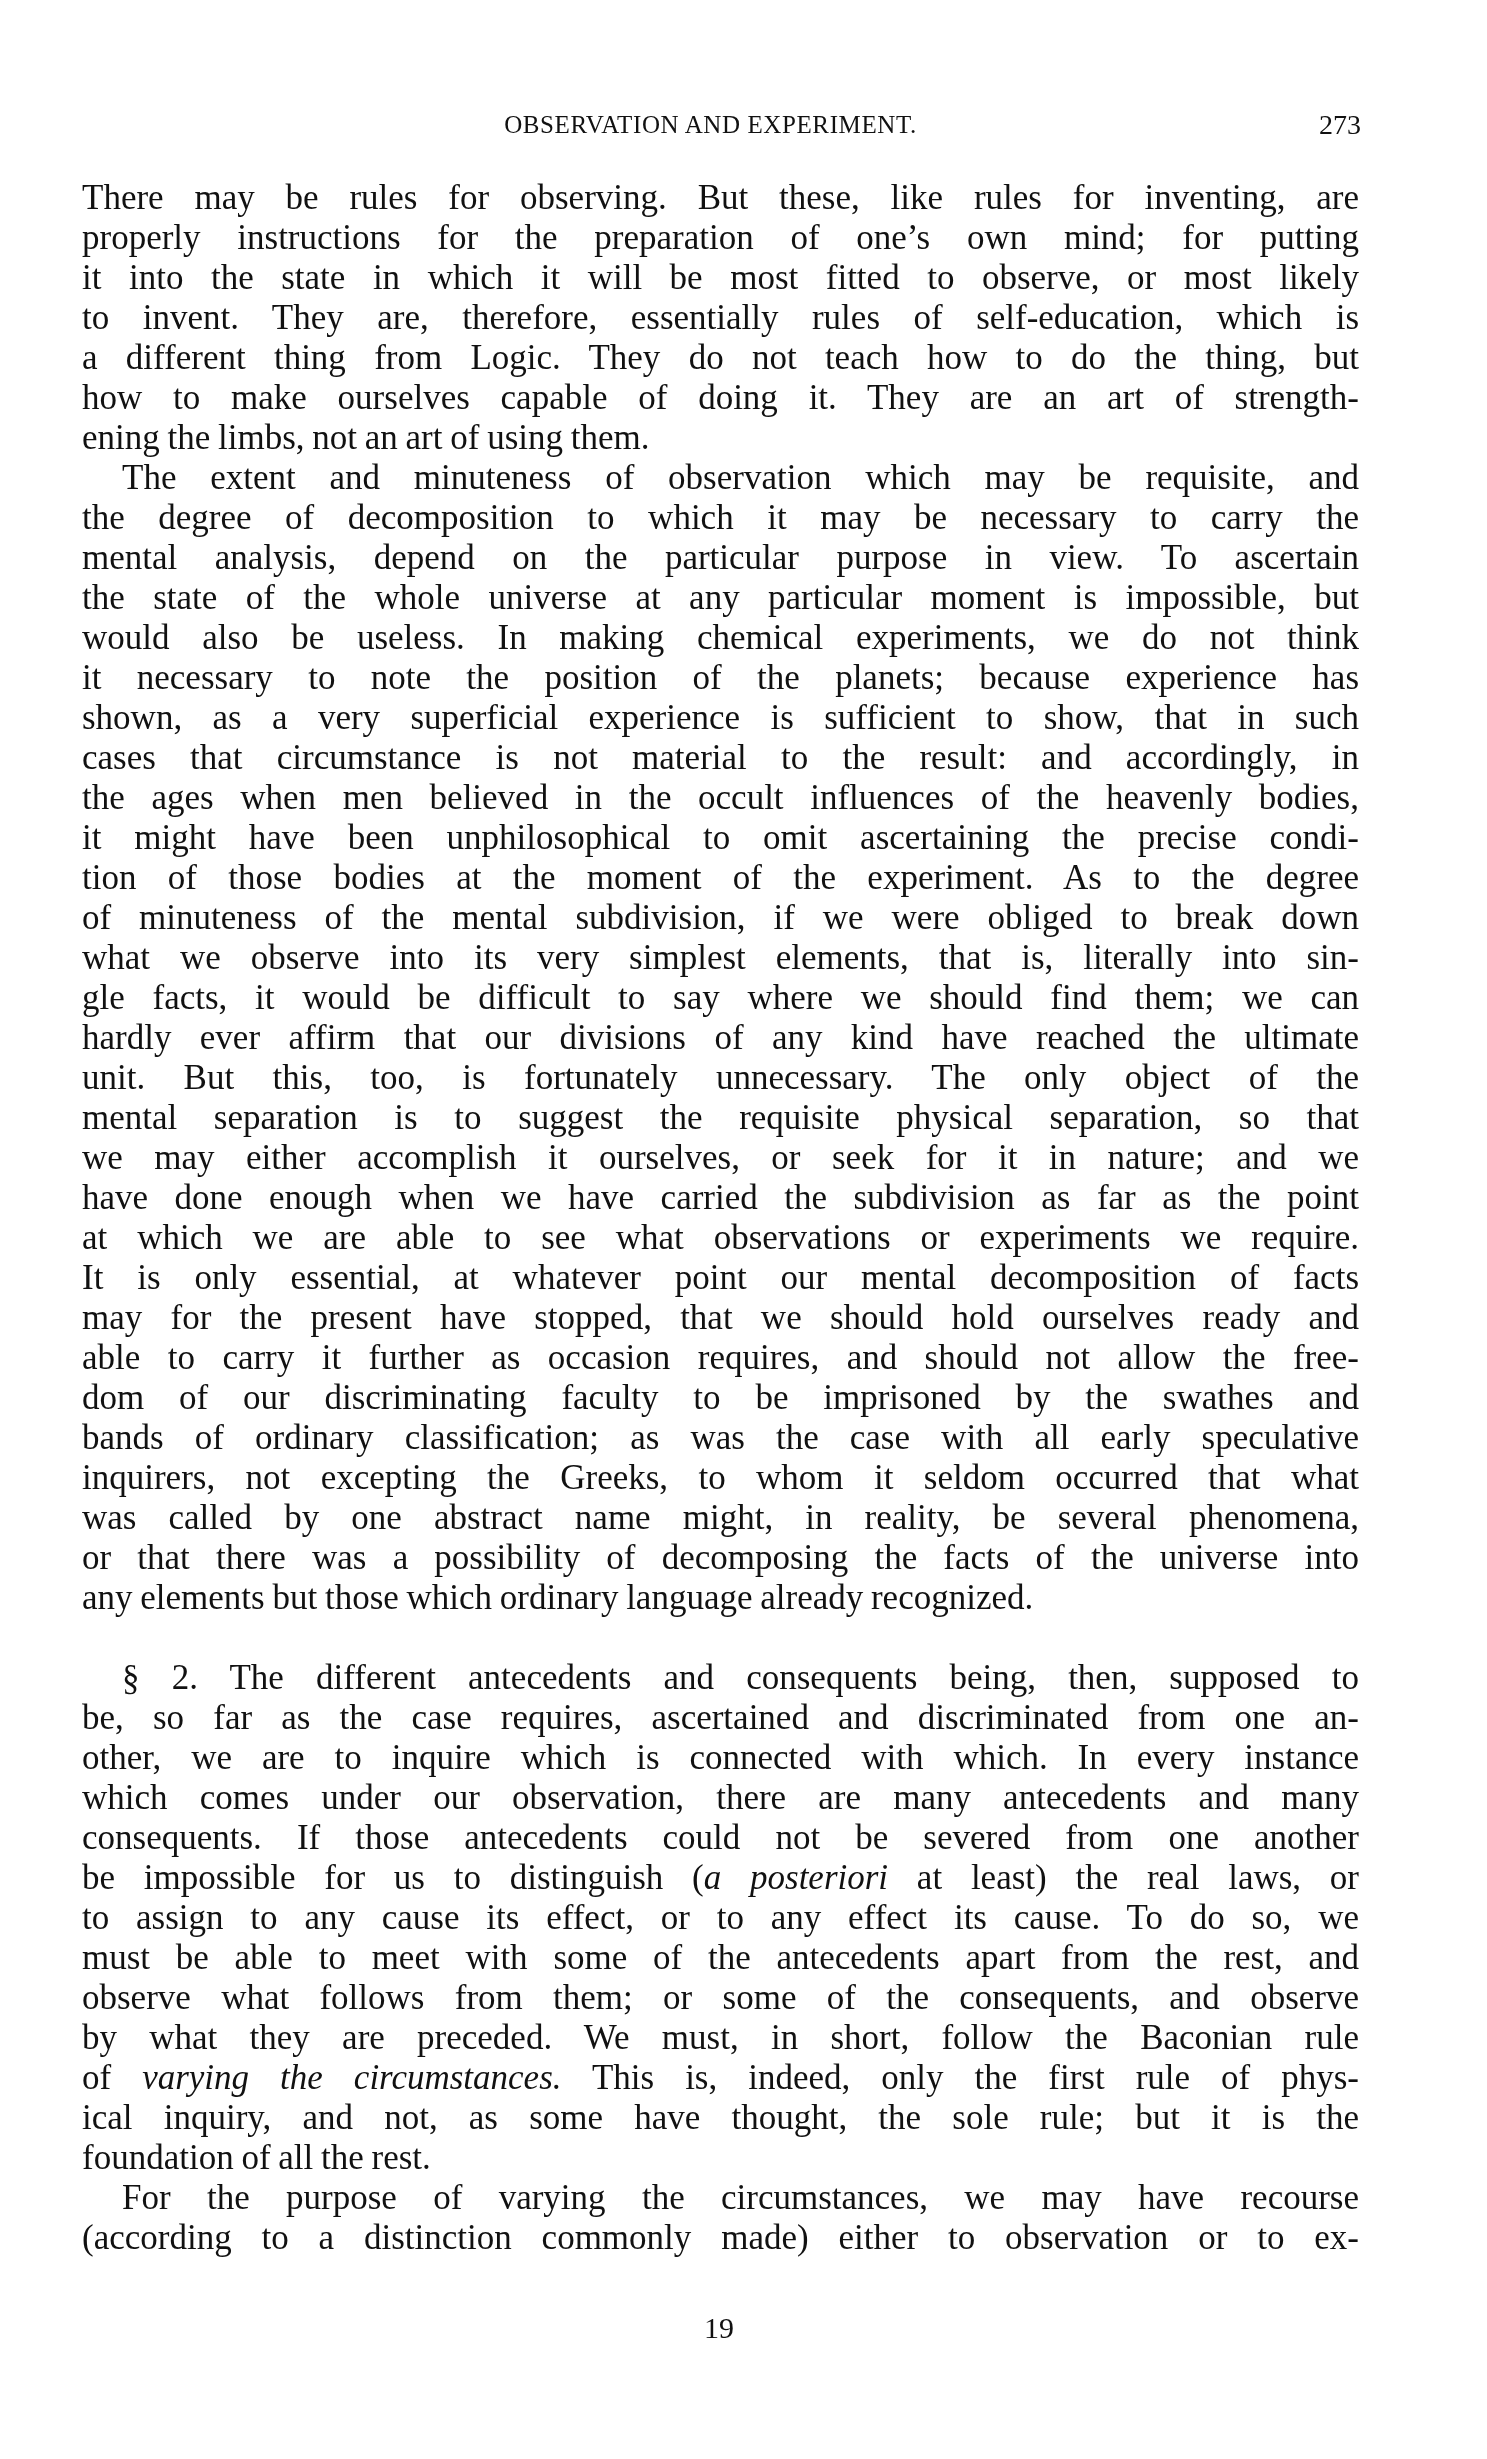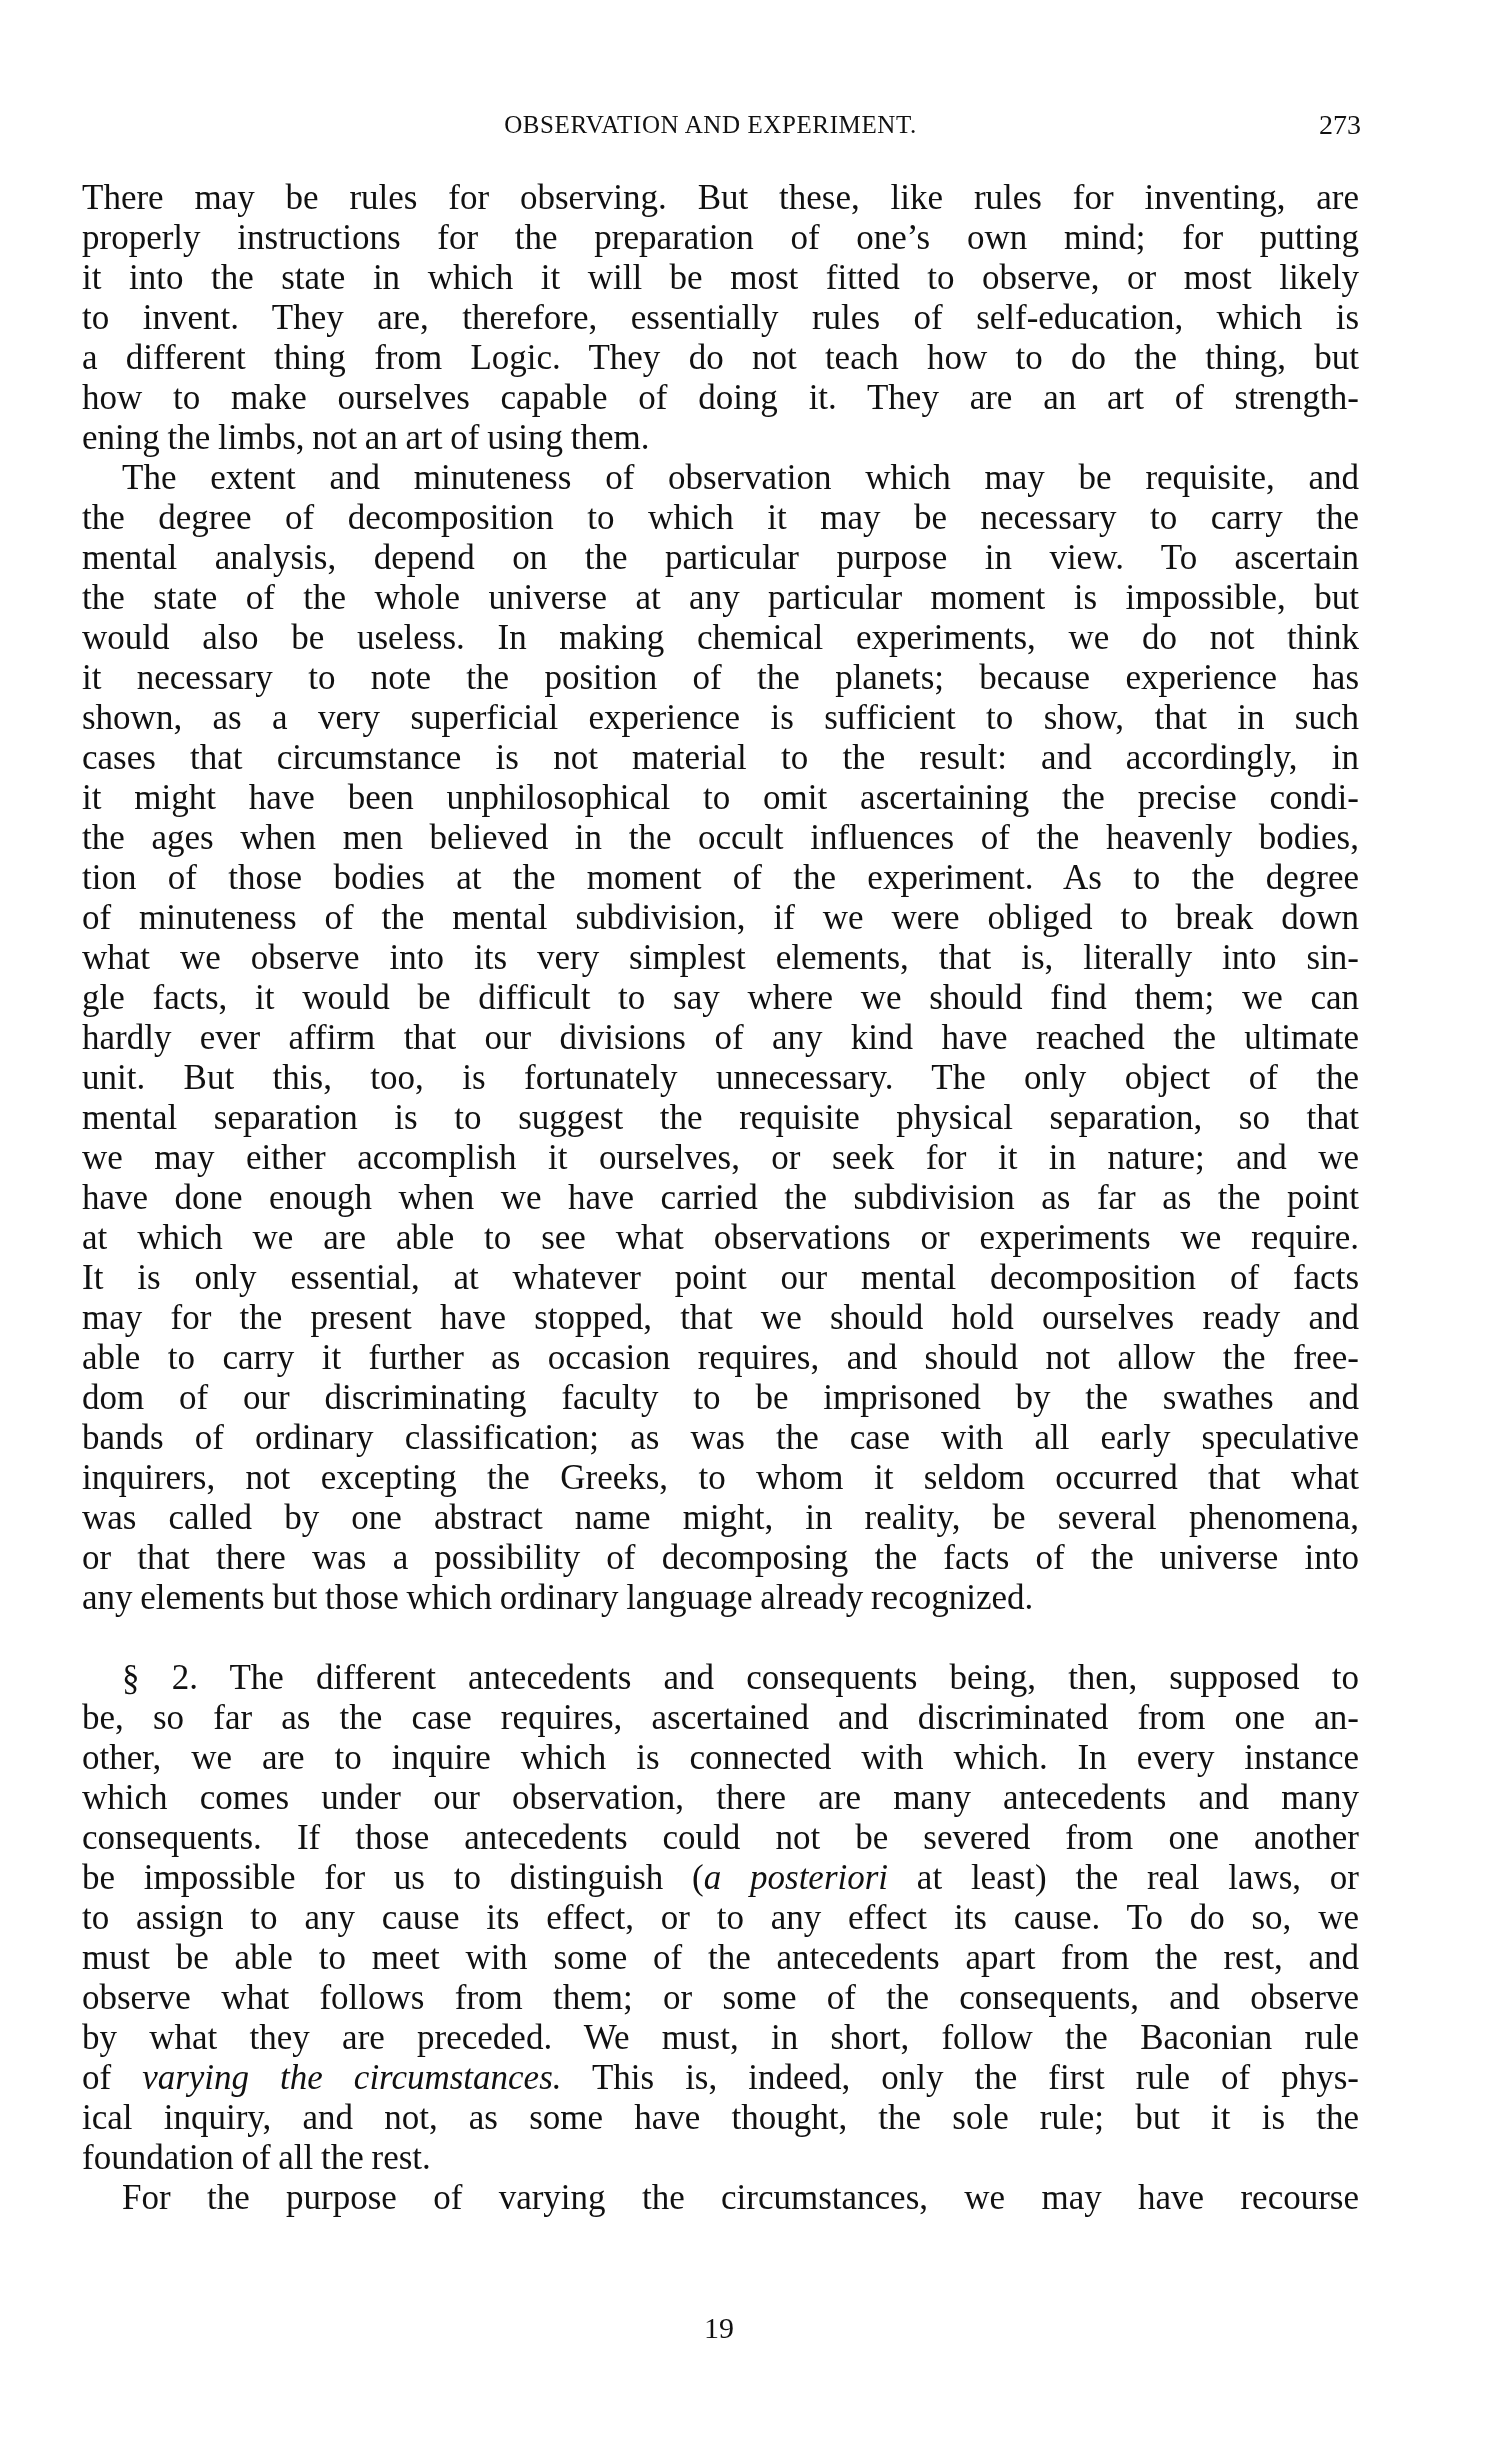--- a/index.html
+++ b/index.html
@@ -110,22 +110,22 @@
 
     <div>
       <span class="line indent">The extent and minuteness of observation which may be requisite, and</span>
       <span class="line">the degree of decomposition to which it may be necessary to carry the</span>
       <span class="line">mental analysis, depend on the particular purpose in view.  To ascertain</span>
       <span class="line">the state of the whole universe at any particular moment is impossible, but</span>
       <span class="line">would also be useless.  In making chemical experiments, we do not think</span>
       <span class="line">it necessary to note the position of the planets; because experience has</span>
       <span class="line">shown, as a very superficial experience is sufficient to show, that in such</span>
       <span class="line">cases that circumstance is not material to the result: and accordingly, in</span>
+      <span class="line">the ages when men believed in the occult influences of the heavenly bodies,</span>
       <span class="line">it might have been unphilosophical to omit ascertaining the precise condi-</span>
-      <span class="line">the ages when men believed in the occult influences of the heavenly bodies,</span>
       <span class="line">tion of those bodies at the moment of the experiment.  As to the degree</span>
       <span class="line">of minuteness of the mental subdivision, if we were obliged to break down</span>
       <span class="line">what we observe into its very simplest elements, that is, literally into sin-</span>
       <span class="line">gle facts, it would be difficult to say where we should find them; we can</span>
       <span class="line">hardly ever affirm that our divisions of any kind have reached the ultimate</span>
       <span class="line">unit.  But this, too, is fortunately unnecessary.  The only object of the</span>
       <span class="line">mental separation is to suggest the requisite physical separation, so that</span>
       <span class="line">we may either accomplish it ourselves, or seek for it in nature; and we</span>
       <span class="line">have done enough when we have carried the subdivision as far as the point</span>
       <span class="line">at which we are able to see what observations or experiments we require.</span>
@@ -153,20 +153,21 @@
       <span class="line">must be able to meet with some of the antecedents apart from the rest, and</span>
       <span class="line">observe what follows from them; or some of the consequents, and observe</span>
       <span class="line">by what they are preceded.  We must, in short, follow the Baconian rule</span>
       <span class="line"><span>of </span><em>varying the circumstances.</em><span>  This is, indeed, only the first rule of phys-</span></span>
       <span class="line">ical inquiry, and not, as some have thought, the sole rule; but it is the</span>
       <span class="line last">foundation of all the rest.</span>
     </div>
 
     <div>
       <span class="line indent">For the purpose of varying the circumstances, we may have recourse</span>
+      <span class="line">(according to a distinction commonly made) either to observation or to ex-</span>
     </div>
 
   </div>
 
   <div class="signature">19</div>
 
 </div>
 
 
 </body></html>

